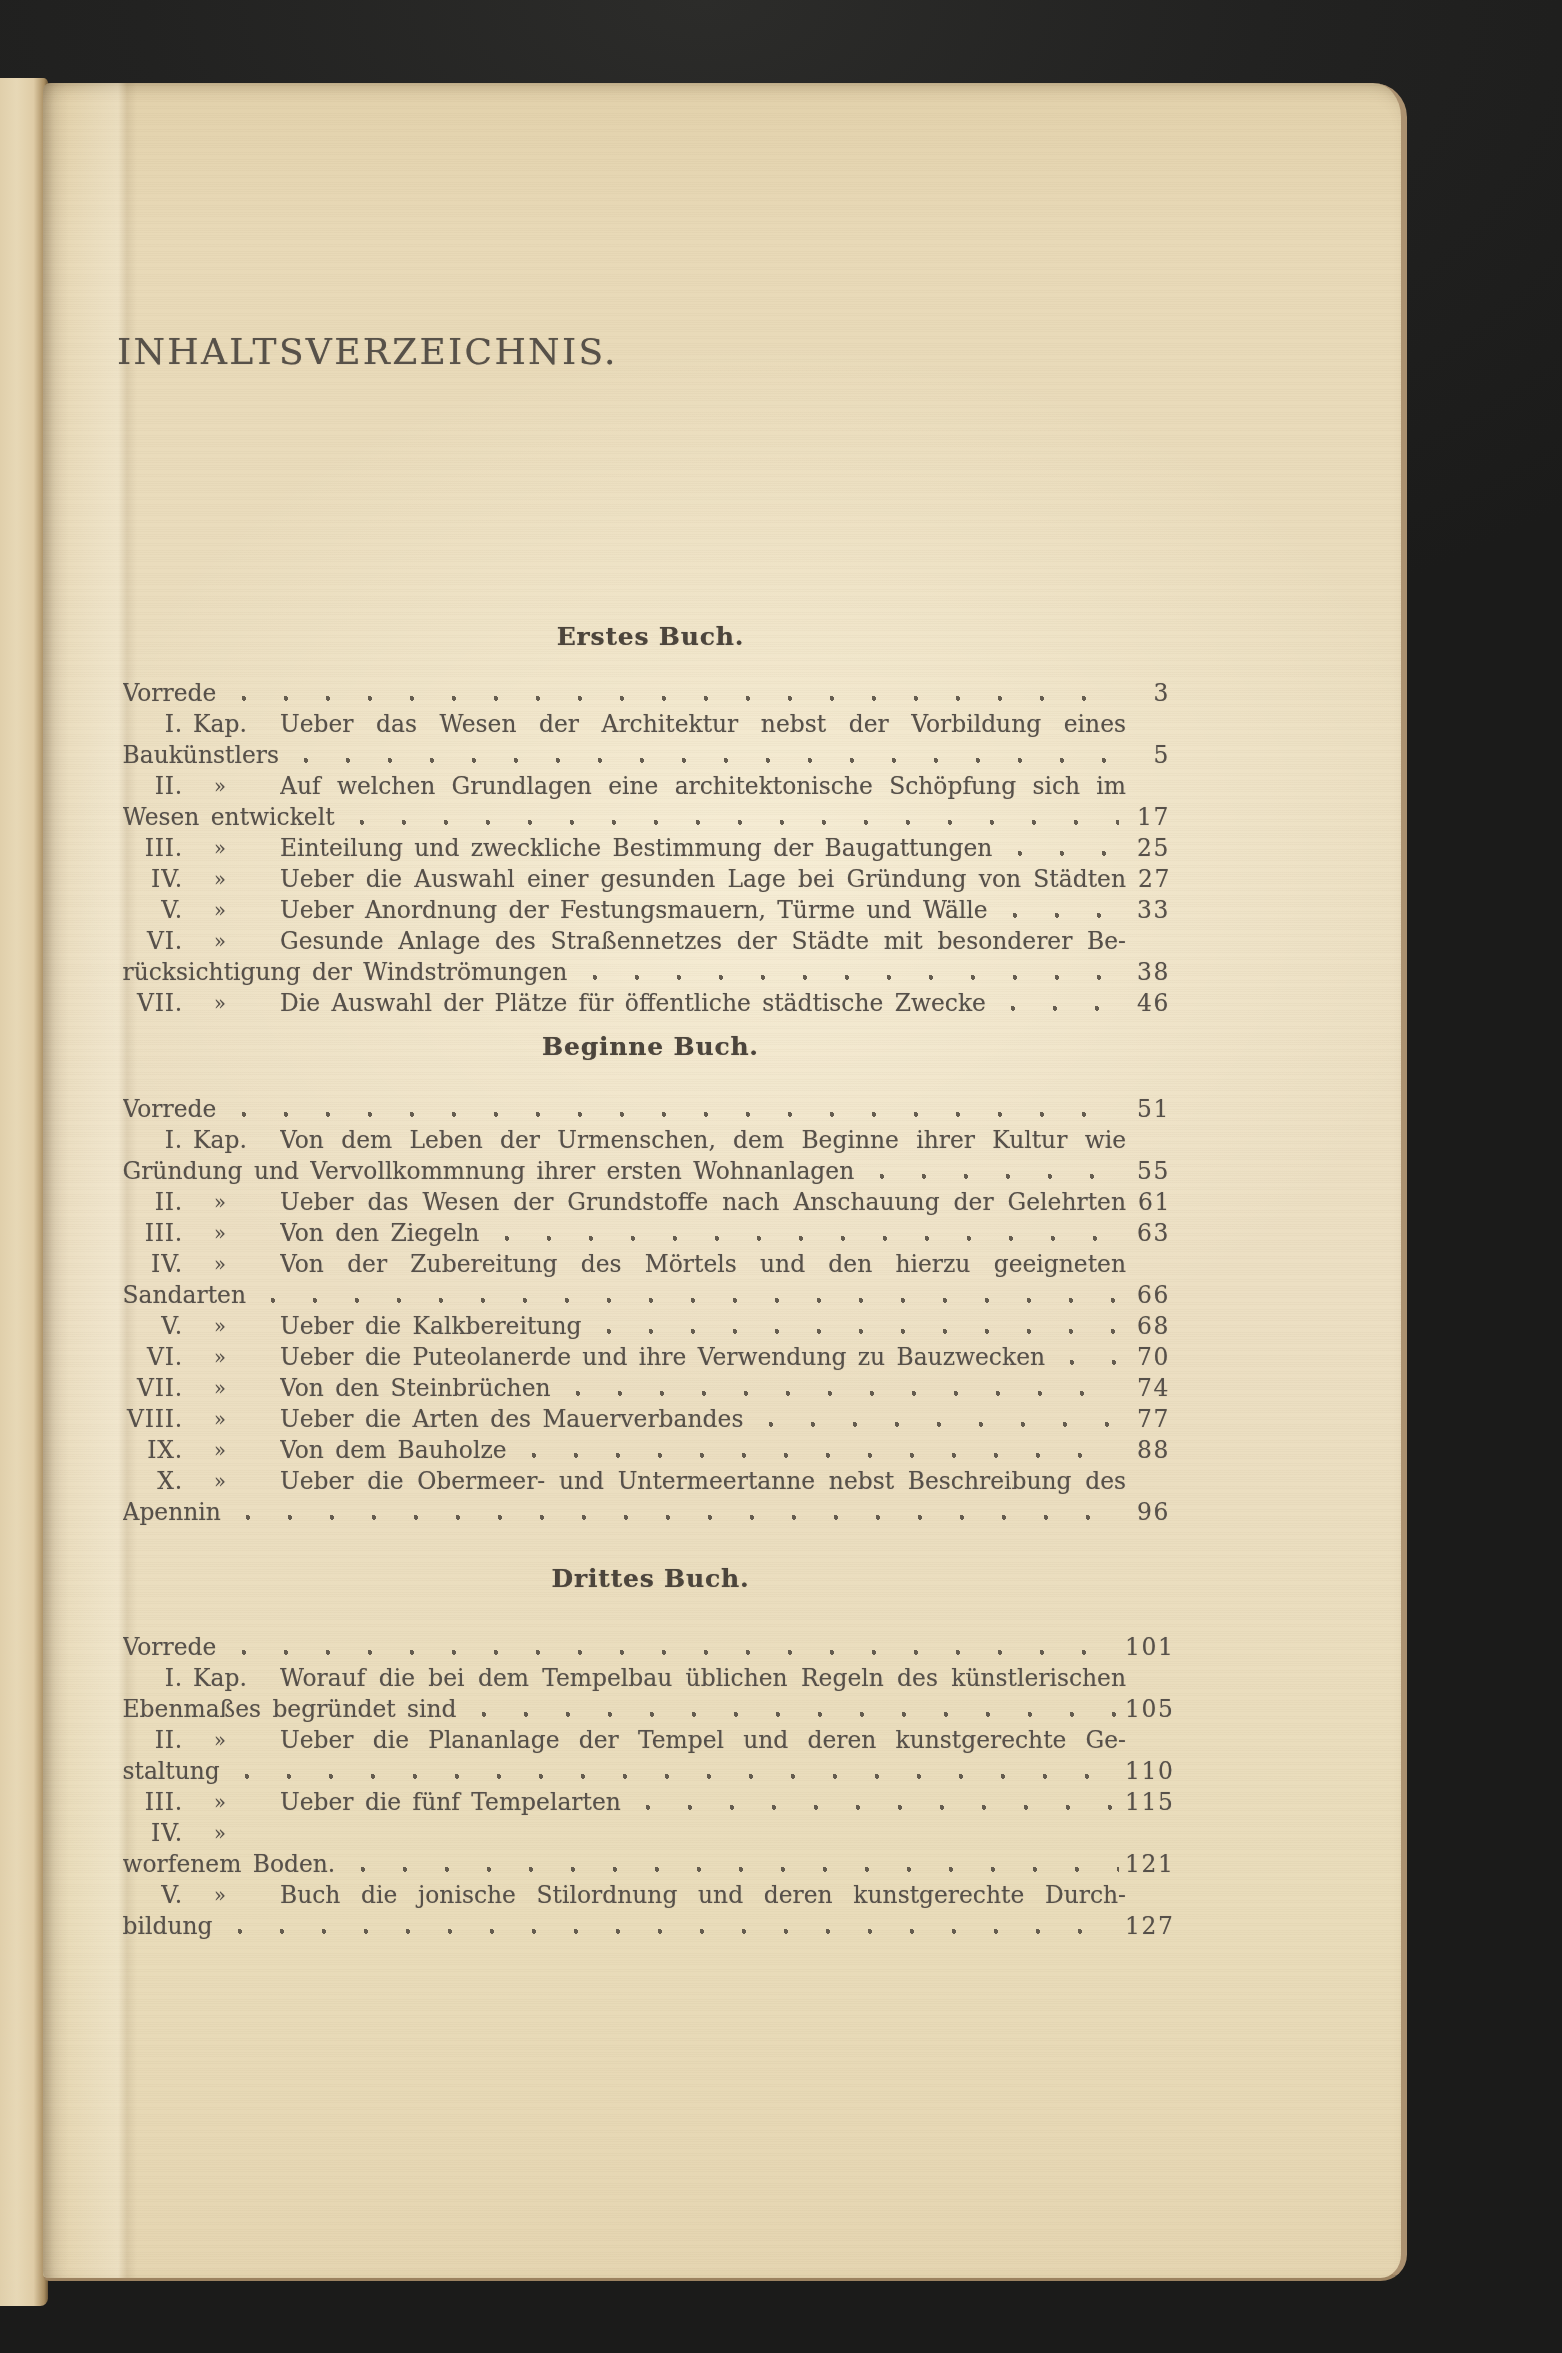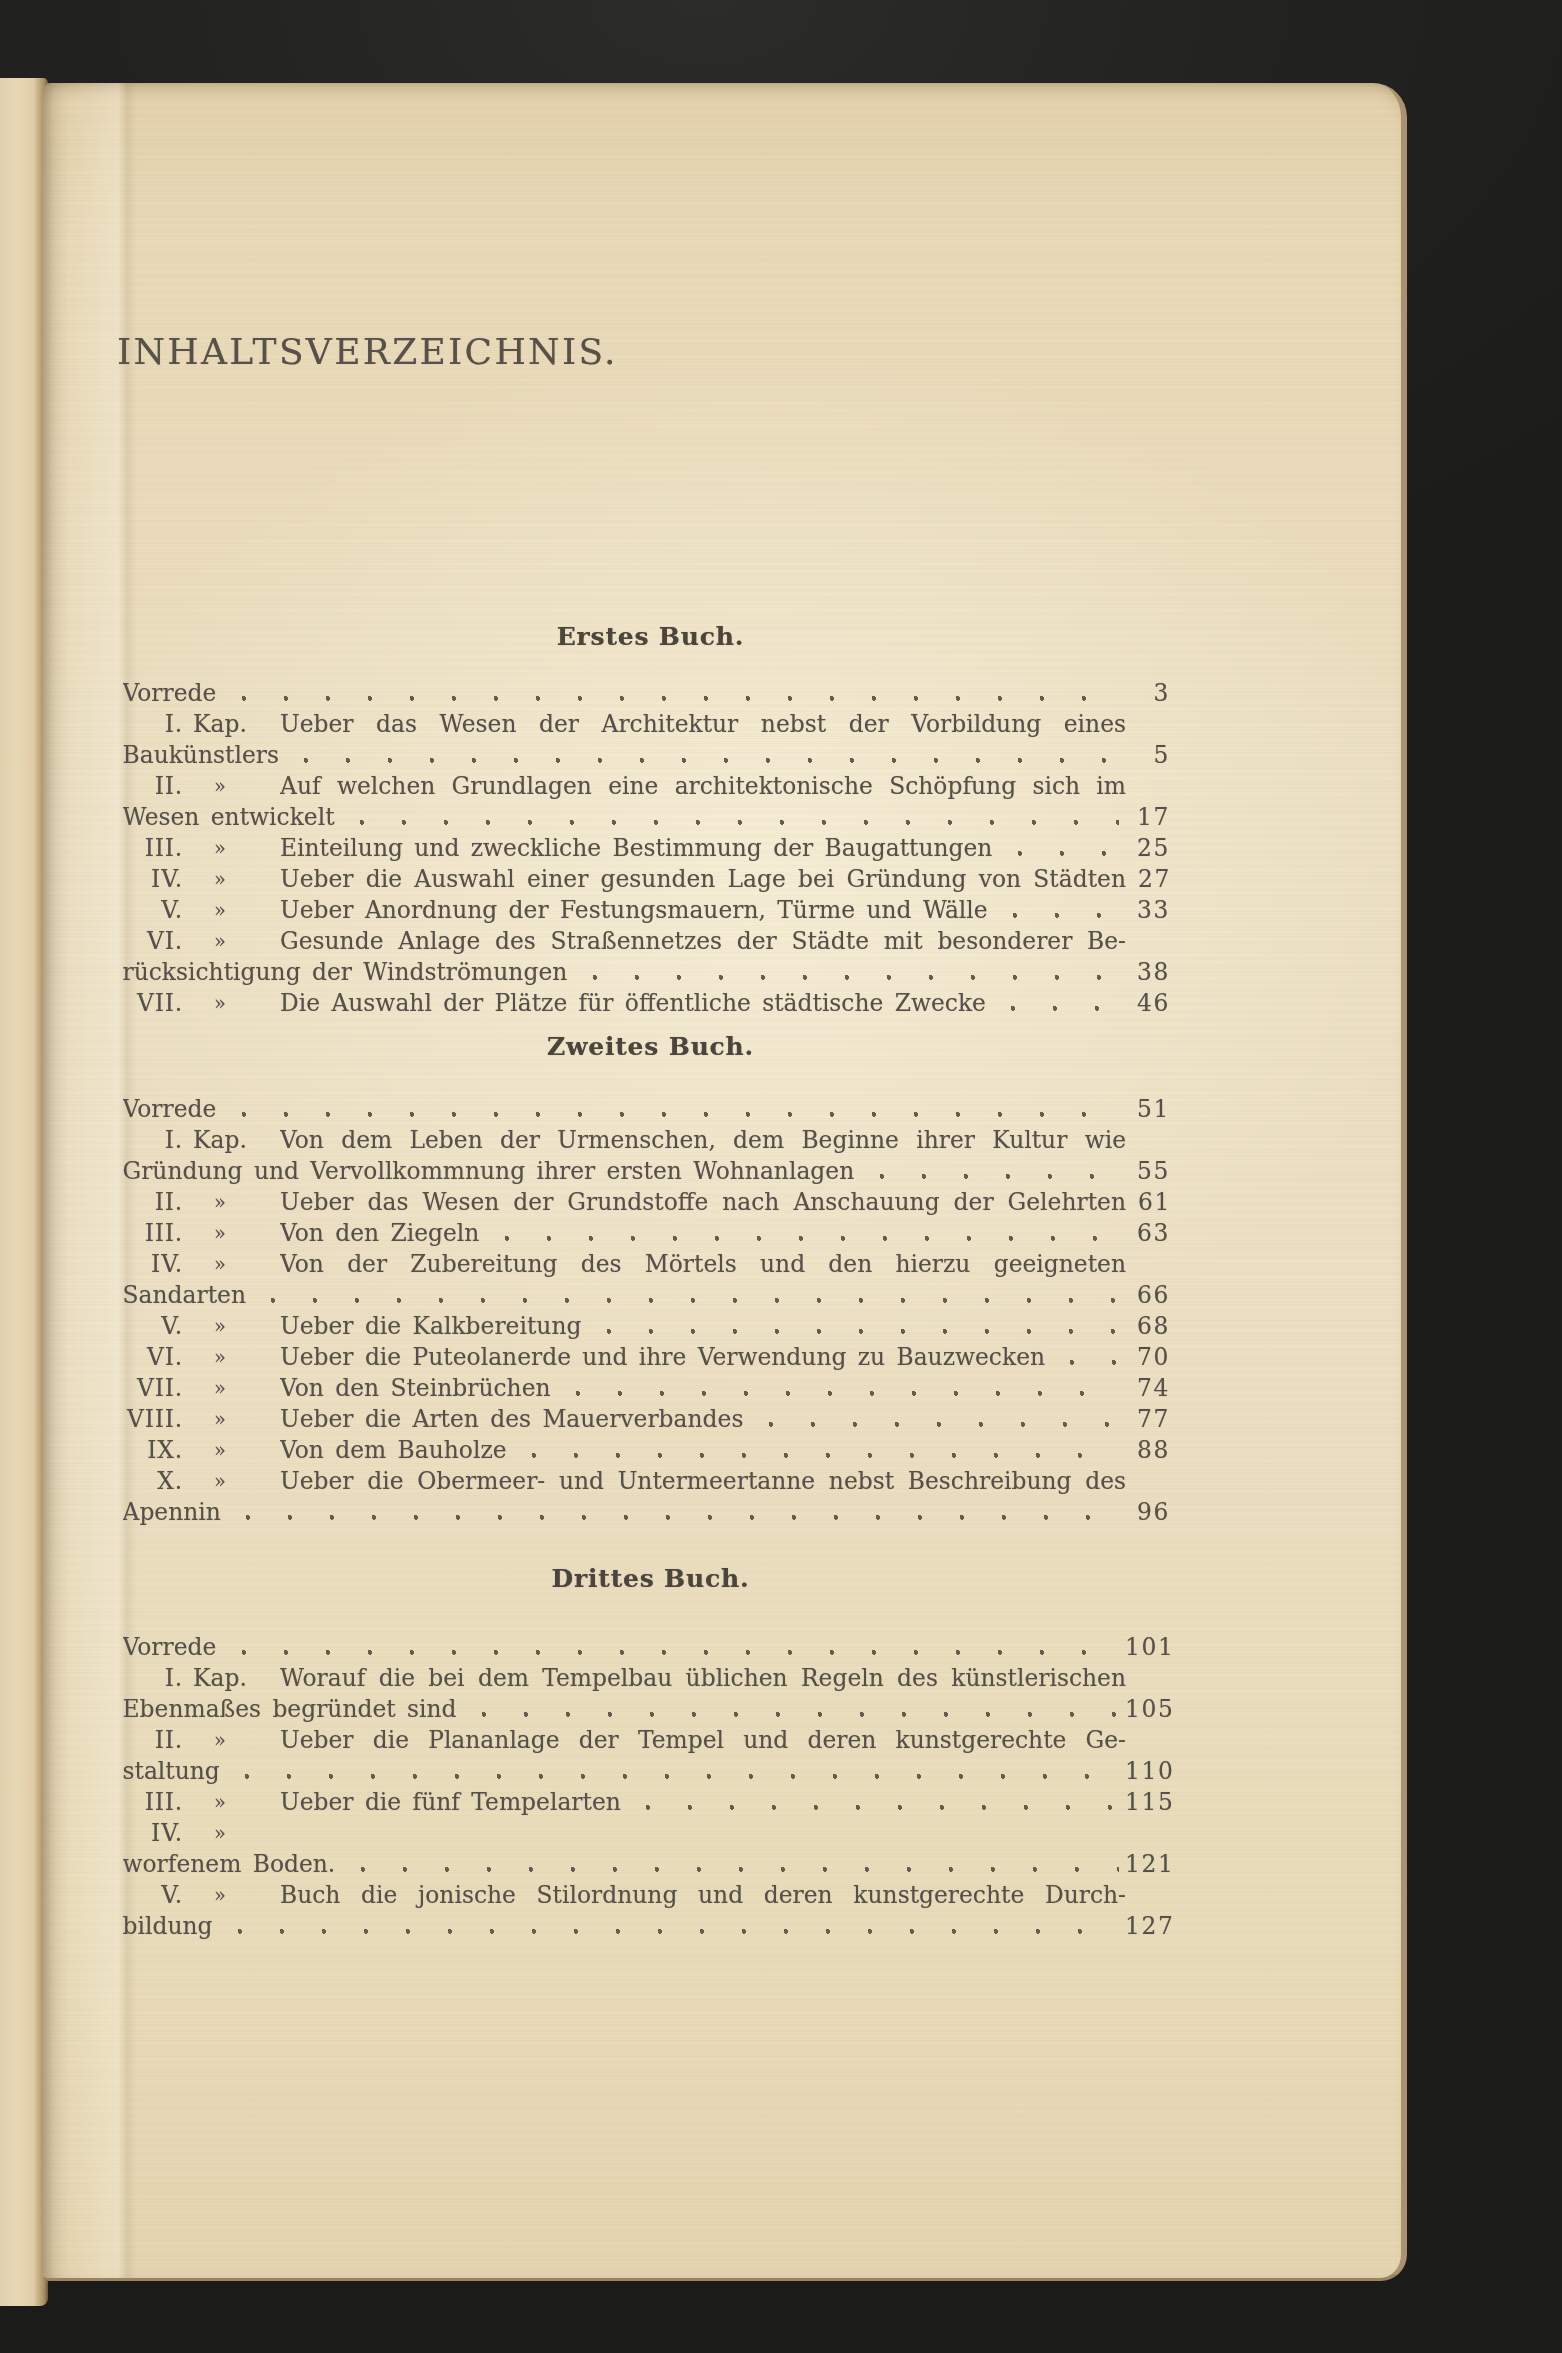--- a/index.html
+++ b/index.html
@@ -135,21 +135,21 @@
             <span class="numeral">VII.</span>
             <span class="kap ditto">»</span>
             <span class="entry-text">Die Auswahl der Plätze für öffentliche städtische Zwecke</span>
             <div class="leader"></div>
             <span class="pagenum">46</span>
           </div>
         </div>
     </div>
 
     <div class="book-section" id="book-1">
-      <div class="book-heading">Zweites Buch.</div>
+      <div class="book-heading">Beginne Buch.</div>
       <div class="rows">
           <div class="toc-row vorrede">
             <span class="entry-text">Vorrede</span>
             <div class="leader"></div>
             <span class="pagenum">51</span>
           </div>
           <div class="toc-row">
             <span class="numeral">I.</span>
             <span class="kap">Kap.</span>
             <span class="entry-text justify">Von dem Leben der Urmenschen, dem Beginne ihrer Kultur wie</span>

